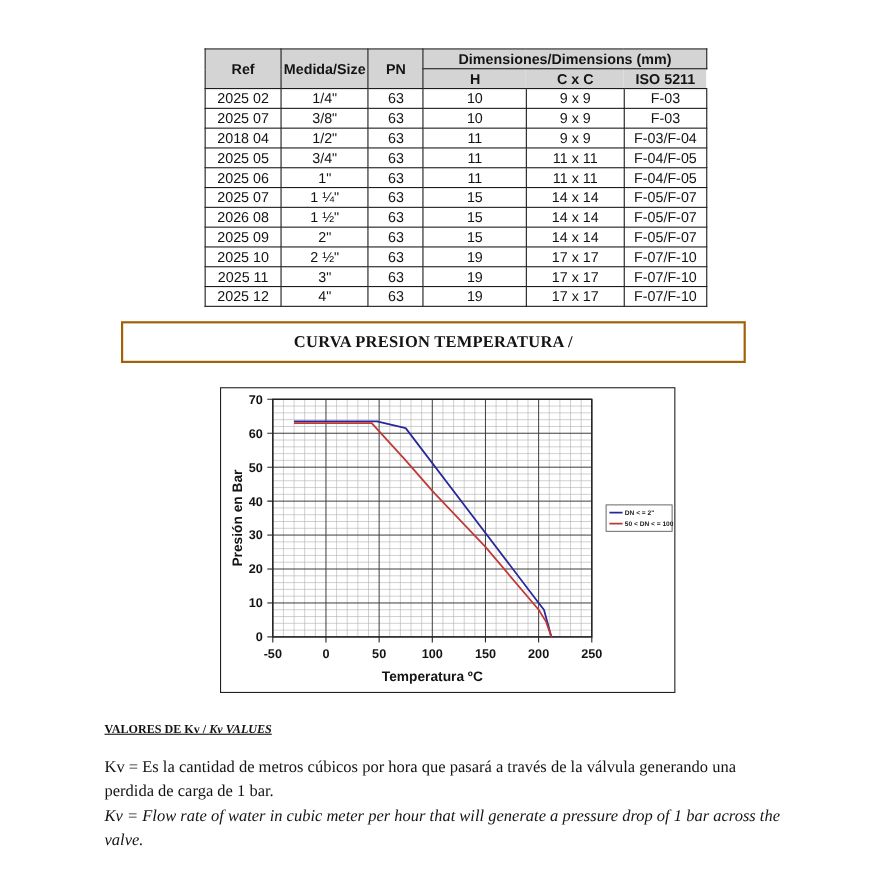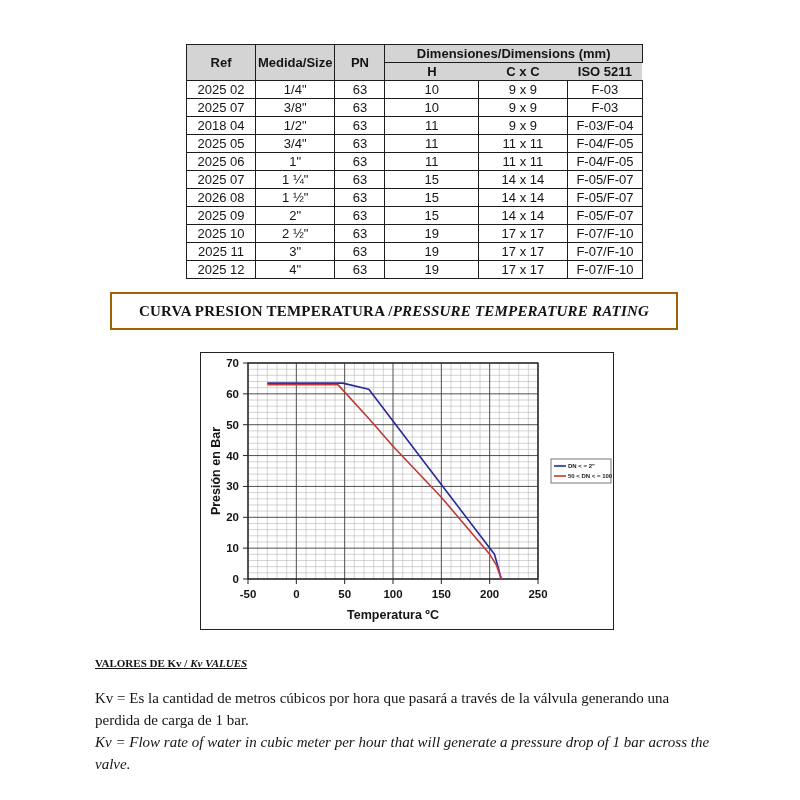--- a/index.html
+++ b/index.html
@@ -143,21 +143,20 @@
           <td>63</td>
           <td>19</td>
           <td>17 x 17</td>
           <td>F-07/F-10</td>
         </tr>
       </tbody>
   </table>
 
   <div id="title-box">
     <span>CURVA PRESION TEMPERATURA / </span>
-    <span class="it">PRESSURE TEMPERATURE RATING</span>
   </div>
 
   <div id="chart-box">
     <svg id="pt-chart" width="412" height="276" viewBox="0 0 412 276" xmlns="http://www.w3.org/2000/svg">
         <line x1="56.666666666666664" y1="10" x2="56.666666666666664" y2="226" stroke="#b0b0b0" stroke-width="0.55"></line>
         <line x1="66.33333333333333" y1="10" x2="66.33333333333333" y2="226" stroke="#b0b0b0" stroke-width="0.55"></line>
         <line x1="76" y1="10" x2="76" y2="226" stroke="#b0b0b0" stroke-width="0.55"></line>
         <line x1="85.66666666666666" y1="10" x2="85.66666666666666" y2="226" stroke="#b0b0b0" stroke-width="0.55"></line>
         <line x1="105" y1="10" x2="105" y2="226" stroke="#b0b0b0" stroke-width="0.55"></line>
         <line x1="114.66666666666667" y1="10" x2="114.66666666666667" y2="226" stroke="#b0b0b0" stroke-width="0.55"></line>

